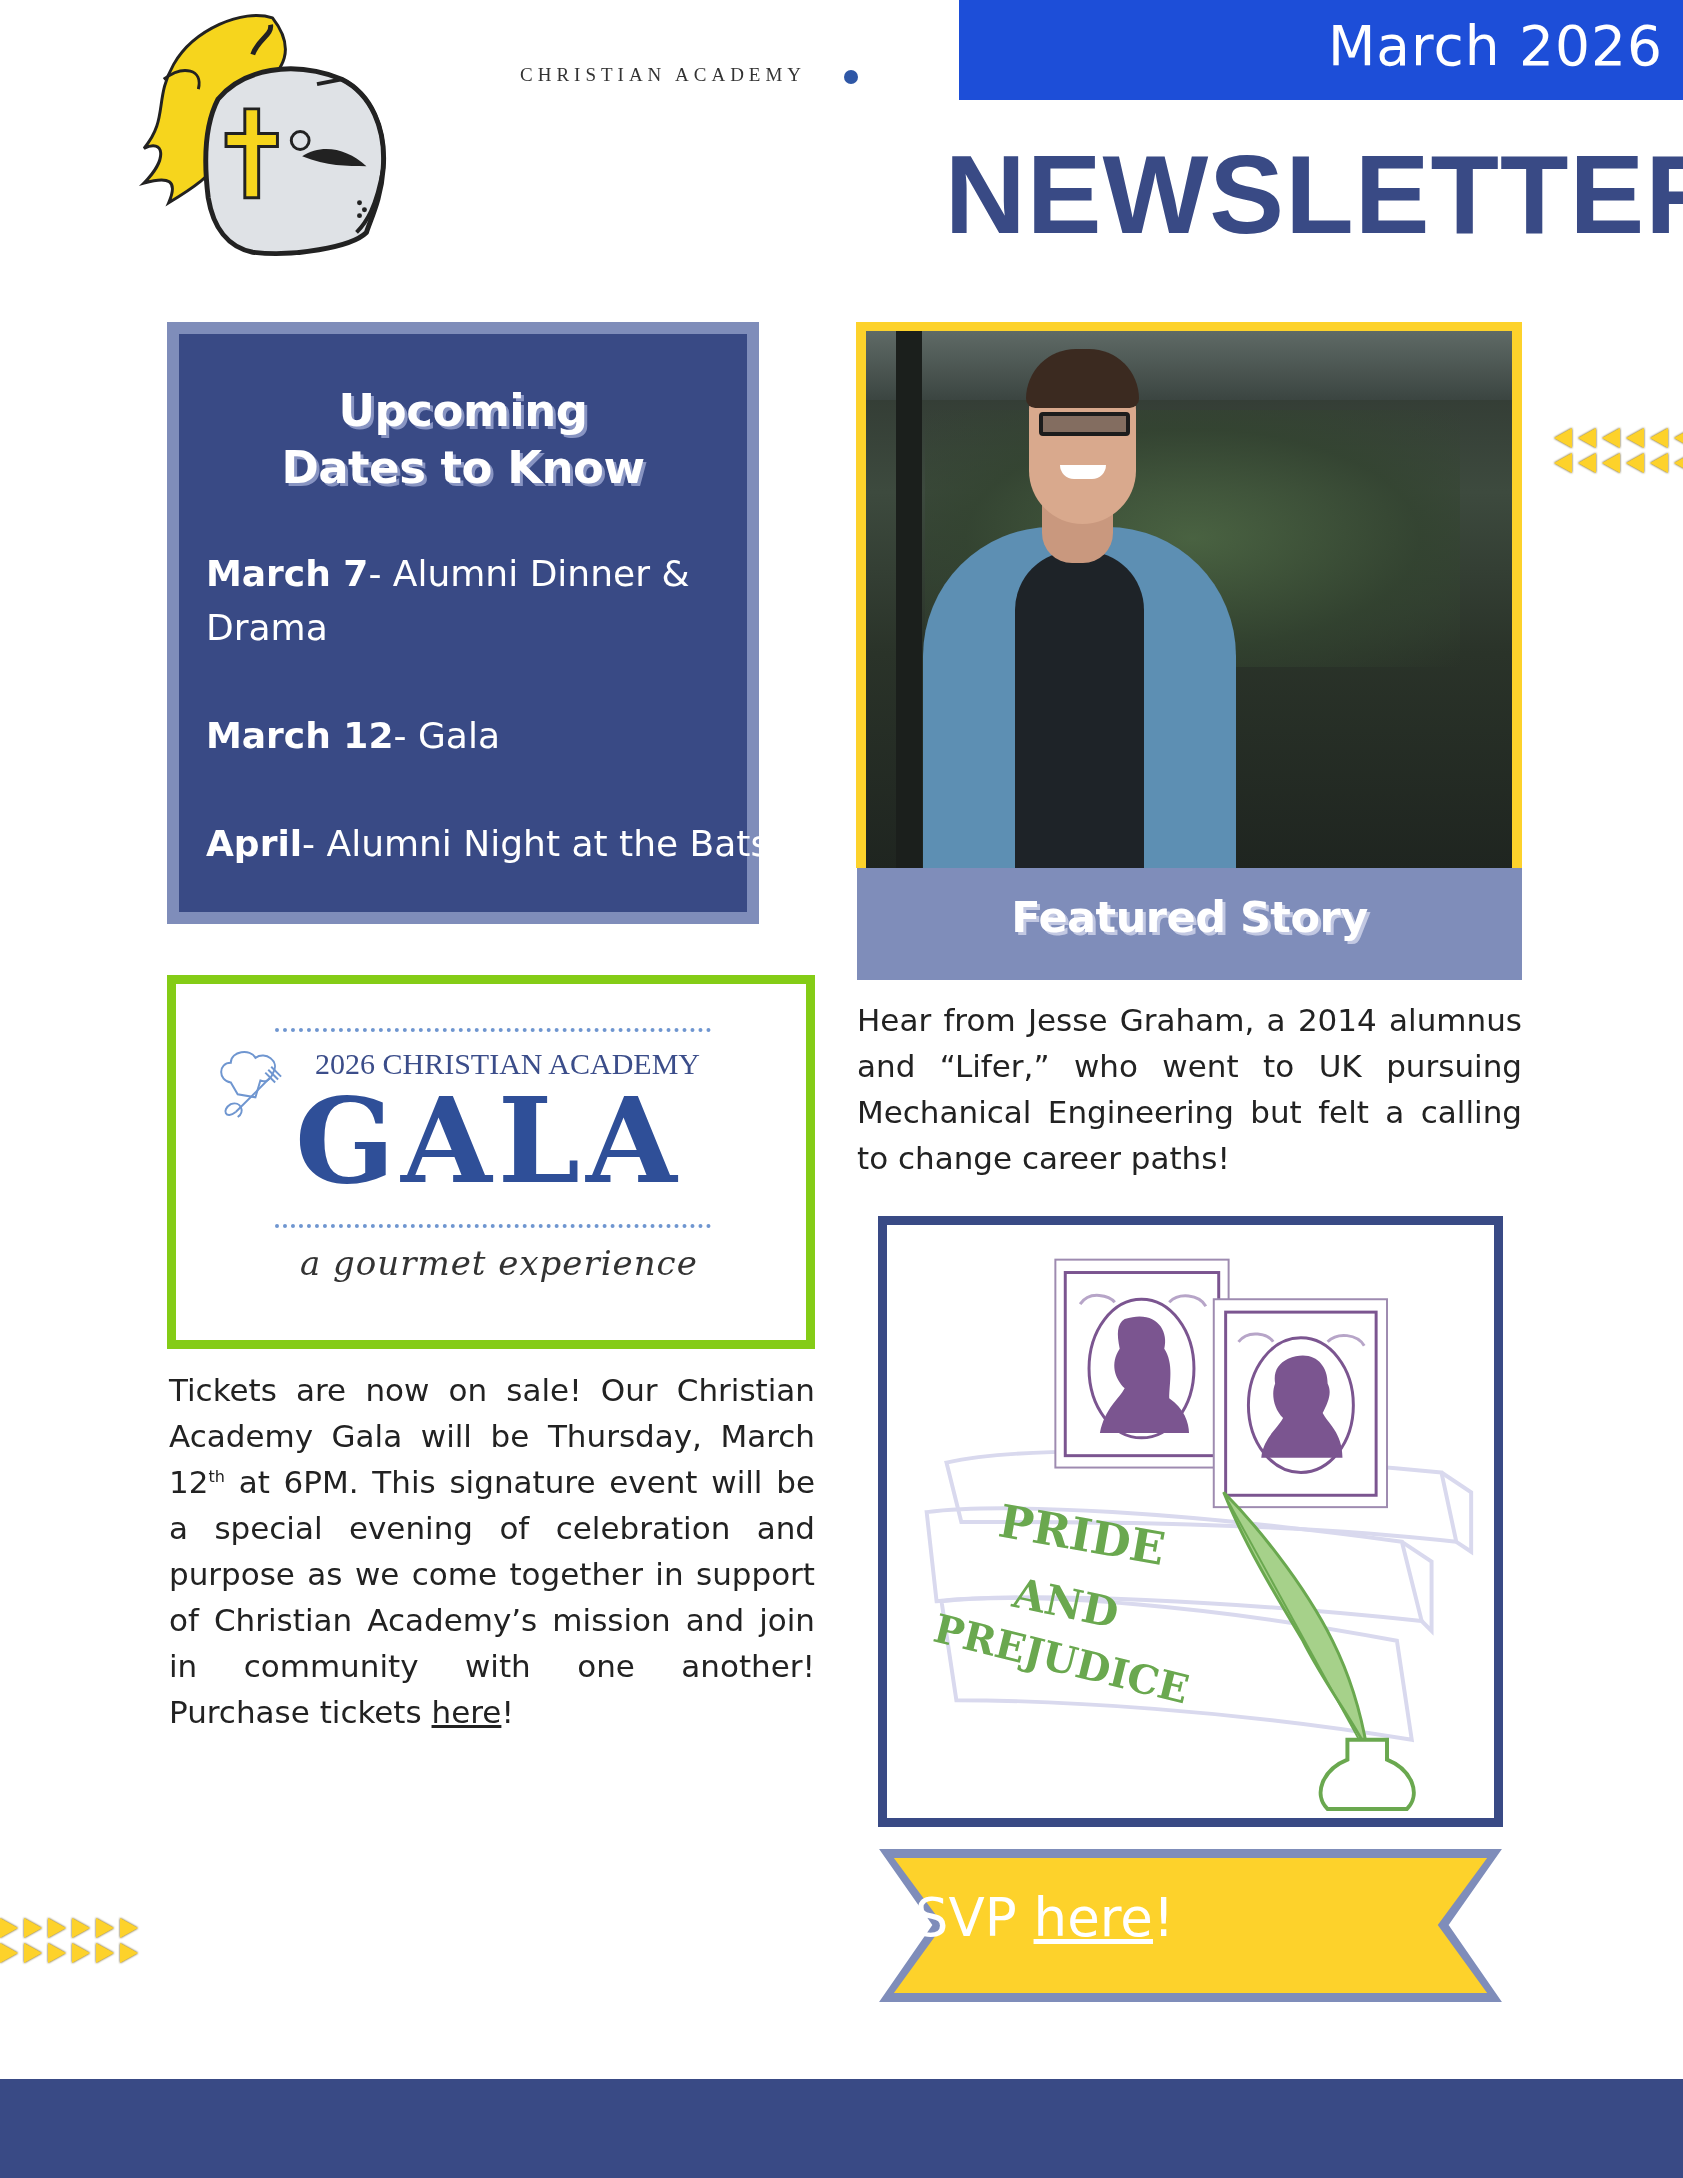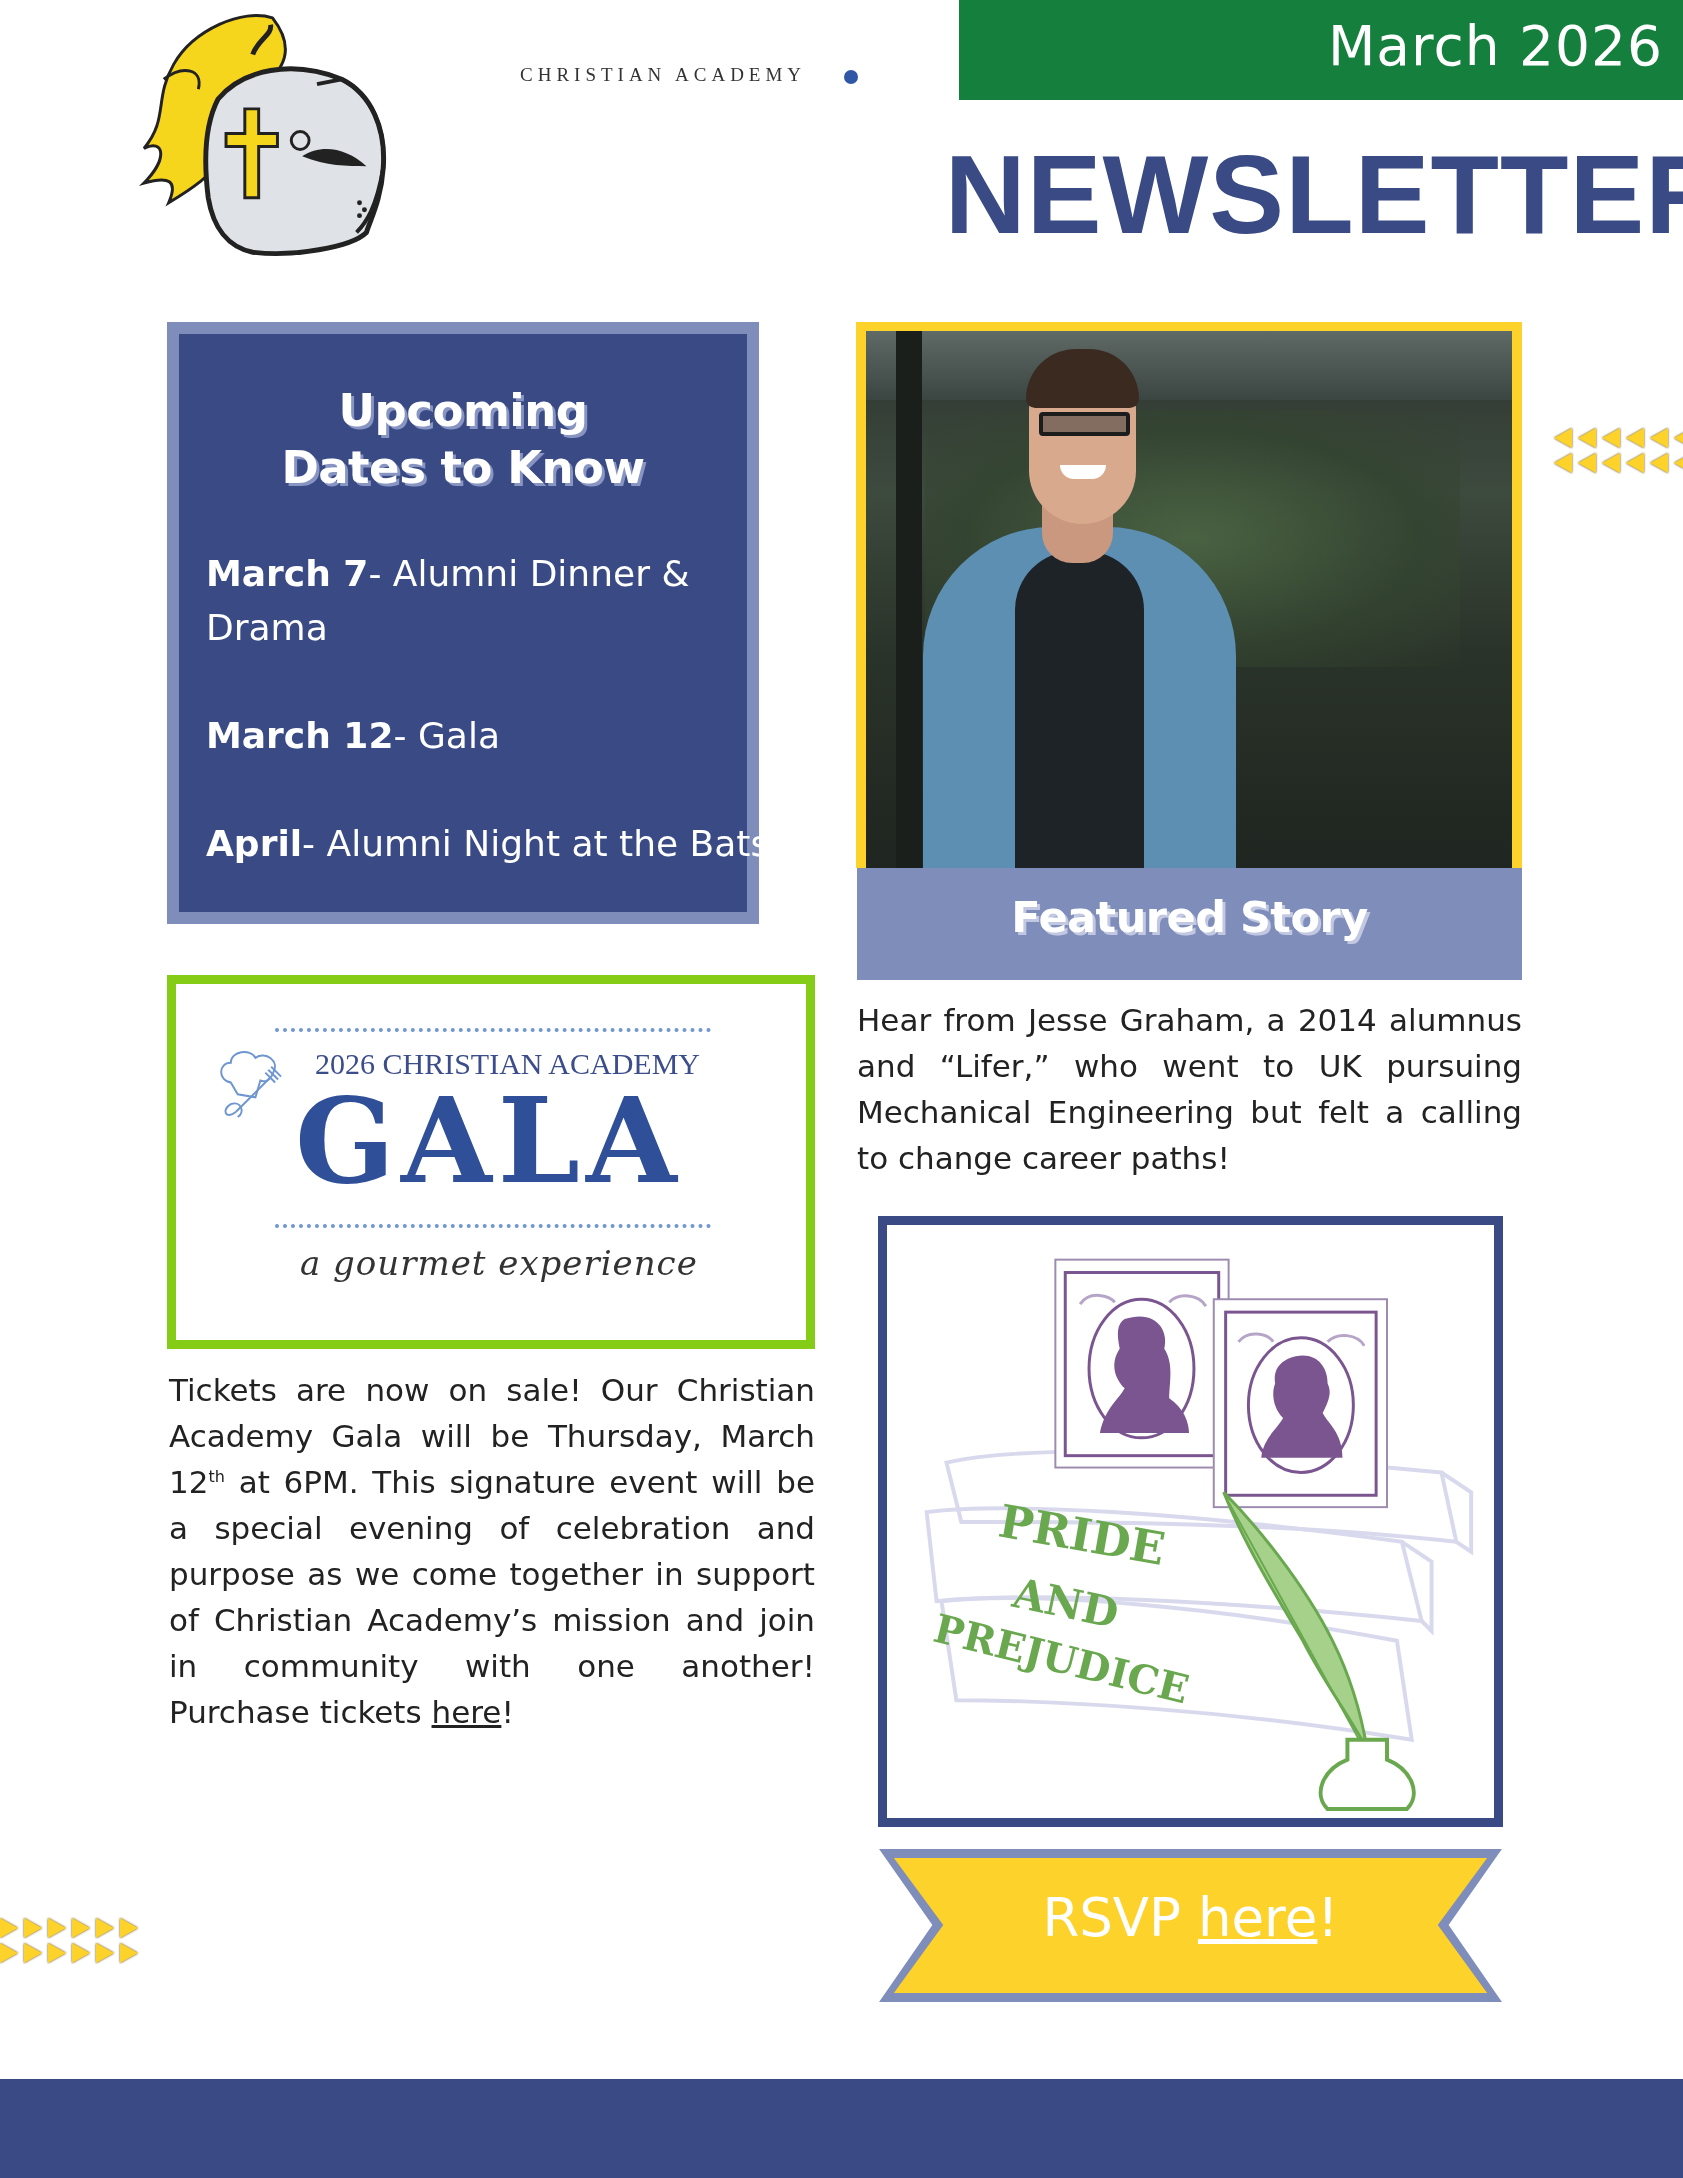--- a/index.html
+++ b/index.html
@@ -10,21 +10,21 @@
 
   
   .logo { left: 124px; top: 10px; width: 752px; height: 262px; }
   .logo svg { position: absolute; left: 0; top: 0; }
   .logo-academy { position: absolute; left: 396px; top: 54px; font-family: "Liberation Serif", serif; font-size: 19px; letter-spacing: 5px; color: #333; }
   .logo-dot { position: absolute; left: 720px; top: 60px; width: 14px; height: 14px; border-radius: 50%; background: #2f57a6; }
   .logo-alumni { position: absolute; left: 259px; top: 48px; font-family: "Liberation Serif", serif; font-size: 141px; line-height: 1; color: #2f57a6; letter-spacing: -2px; }
   .logo-tagline { position: absolute; left: 279px; top: 158px; font-family: "DejaVu Serif", serif; font-style: italic; font-size: 59px; color: #f4de2e; letter-spacing: 3px; }
 
   
-  .date-bar { left: 959px; top: 0; width: 724px; height: 100px; background: #15803d; }
+  .date-bar { left: 959px; top: 0; width: 724px; height: 100px; background: #1d4ed8; }
   .date-text { position: absolute; right: 20px; top: 14px; color: #fff; font-family: "DejaVu Sans", sans-serif; font-size: 55px; font-weight: normal; letter-spacing: 1px; }
   .newsletter-title { left: 952px; top: 131px; width: 721px; text-align: right; font-family: "Liberation Sans", sans-serif; font-weight: bold; font-size: 111px; color: #394a85; letter-spacing: 1px; transform: scaleX(1.01); transform-origin: right; }
 
   
   .dates-box { left: 167px; top: 322px; width: 592px; height: 602px; background: #7f8dba; padding: 12px; }
   .dates-inner { width: 100%; height: 100%; background: #394a85; position: relative; }
   .dates-heading { position: absolute; left: 0; top: 48px; width: 100%; text-align: center; color: #fff; font-family: "DejaVu Sans", sans-serif; font-weight: bold; font-size: 45px; line-height: 57px; text-shadow: 3px 3px 0 #8894c2; letter-spacing: -0.5px; }
   .dates-list { position: absolute; left: 27px; top: 213px; width: 594px; color: #fff; font-size: 36px; line-height: 54px; }
   .date-item { margin-bottom: 54px; }
   .date-item b { font-weight: bold; }
@@ -68,21 +68,21 @@
   .gala-text { left: 169px; top: 1367px; width: 646px; font-size: 31px; line-height: 46px; color: #222; text-align: justify; text-align-last: left; }
   .gala-text a, .rsvp-link { color: inherit; text-decoration: underline; }
   sup { font-size: 16px; vertical-align: super; line-height: 0; }
 
   
   .pride-box { left: 878px; top: 1216px; width: 625px; height: 611px; border: 9px solid #394a85; background: #fff; overflow: hidden; }
 
   
   .rsvp { left: 878px; top: 1849px; width: 625px; height: 153px; }
   .rsvp svg { position: absolute; left: 0; top: 0; }
-  .rsvp-text { position: absolute; left: 0; top: 38px; width: 100%; text-align: center; color: #fff; font-family: "DejaVu Sans", sans-serif; font-size: 53px; font-weight: normal; }
+  .rsvp-text { position: absolute; left: 0; top: 38px; width: 100%; color: #fff; font-family: "DejaVu Sans", sans-serif; font-size: 53px; font-weight: normal; }
 
   
   .footer { left: 0; top: 2079px; width: 1683px; height: 99px; background: #394a85; }
 </style>
 </head>
 <body>
 
 <div class="abs logo">
   <svg width="297" height="262" viewBox="0 0 300 265">
 

